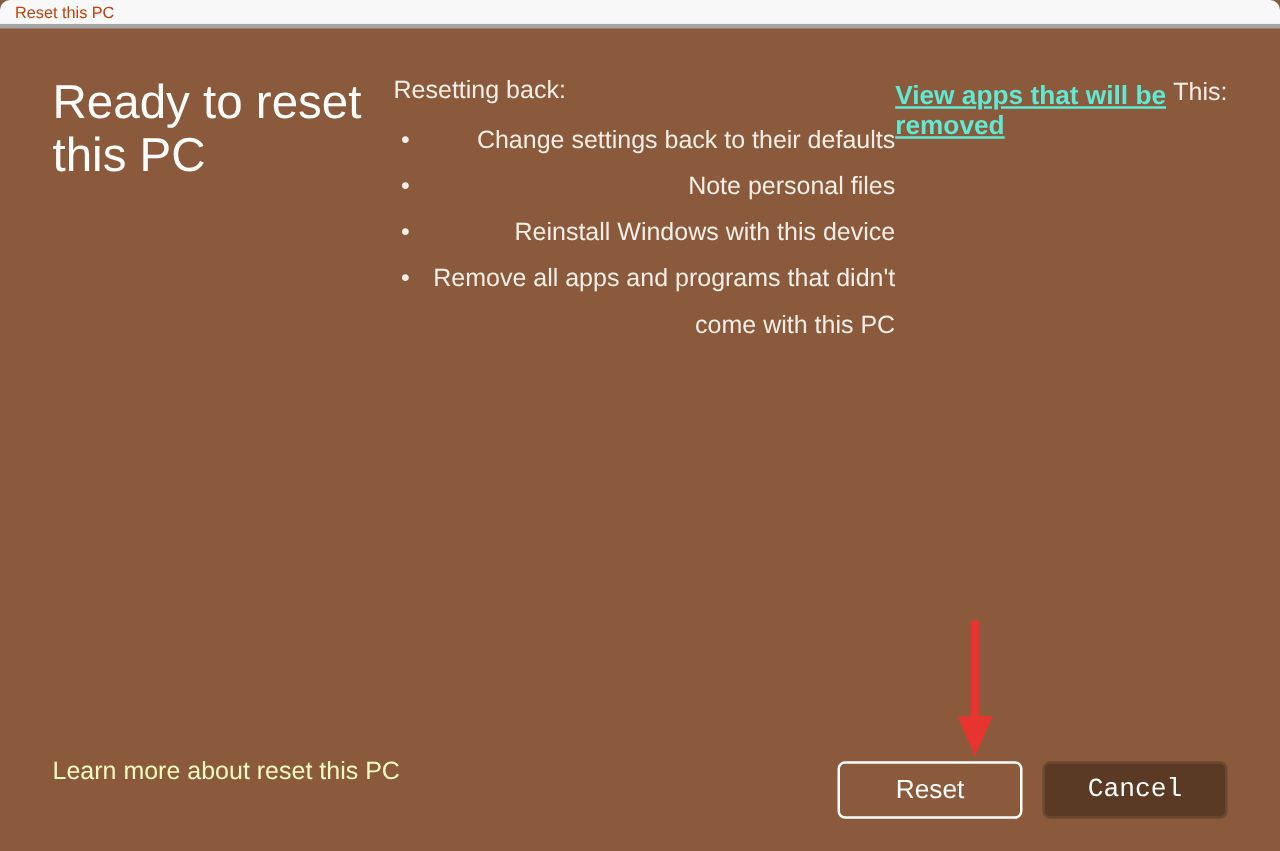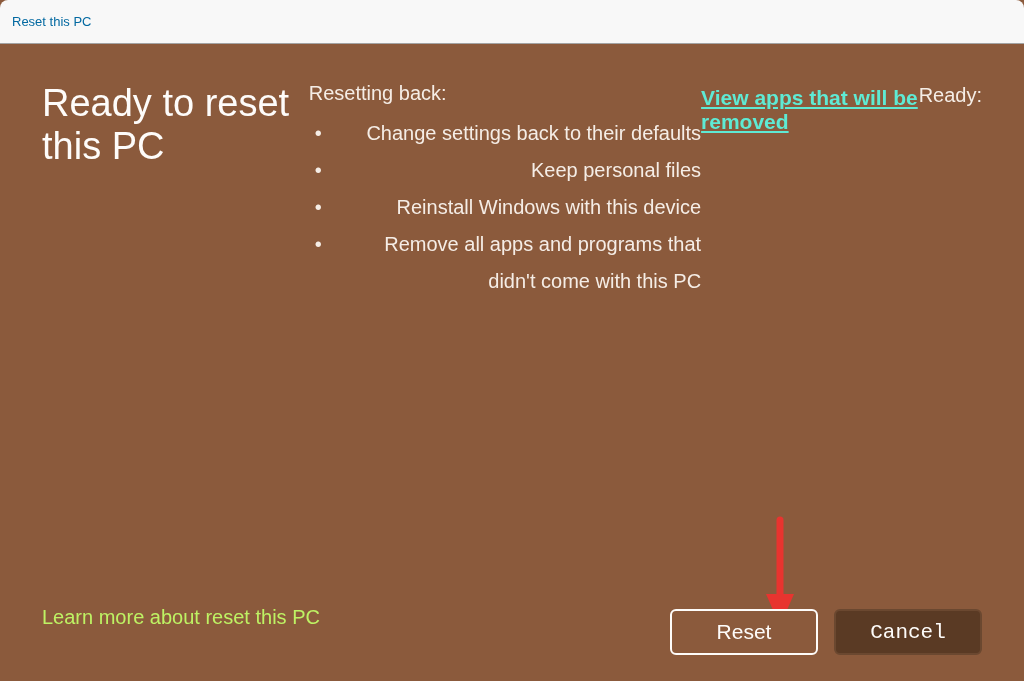--- a/index.html
+++ b/index.html
@@ -15,24 +15,24 @@
       overflow: hidden;
     }
     .window {
       width: 100%;
       height: 100%;
       display: flex;
       flex-direction: column;
     }
     .titlebar {
       background: #f8f8f8;
-      border-bottom: 1px solid #a3a3a3;
-      padding: 14px 12px;
+      border-bottom: 4px solid #a3a3a3;
+      padding: 2px 12px;
       font-size: 13px;
-      color: #0369a1;
+      color: #c2410c;
       border-radius: 8px 8px 0 0;
     }
     .content {
       flex: 1;
       background: #8b5a3c;
       padding: 38px 42px 30px 42px;
       color: #f8f0ea;
       display: flex;
       flex-direction: row;
       position: relative;
@@ -84,21 +84,21 @@
       position: absolute;
       bottom: 26px;
       left: 42px;
       right: 42px;
       display: flex;
       align-items: center;
       justify-content: space-between;
     }
     .learn-more {
       font-size: 20px;
-      color: #bef264;
+      color: #fef9c3;
       cursor: pointer;
     }
     .buttons {
       display: flex;
       gap: 16px;
     }
     .btn {
       min-width: 148px;
       height: 46px;
       border-radius: 6px;
@@ -136,30 +136,30 @@
   <div class="titlebar">
     <span>Reset this PC</span>
   </div>
   <div class="content">
     <h1 class="heading">Ready to reset this PC</h1>
 
     <div>
       <div class="section-label">Resetting back:</div>
       <ul>
         <li>Change settings back to their defaults</li>
-        <li>Keep personal files</li>
+        <li>Note personal files</li>
         <li>Reinstall Windows with this device</li>
         <li>Remove all apps and programs that didn't come with this PC</li>
       </ul>
     </div>
 
     <a class="link">View apps that will be removed</a>
 
     <div class="note-section">
-      <div class="section-label">Ready:</div>
+      <div class="section-label">This:</div>
     </div>
 
     <svg class="arrow-annotation" width="40" height="120" viewBox="0 0 40 120">
       <line x1="20" y1="6" x2="20" y2="88" stroke="#e8342f" stroke-width="7" stroke-linecap="round"></line>
       <polygon points="20,112 6,80 34,80" fill="#e8342f"></polygon>
     </svg>
 
     <div class="bottom-row">
       <span class="learn-more">Learn more about reset this PC</span>
       <div class="buttons">

